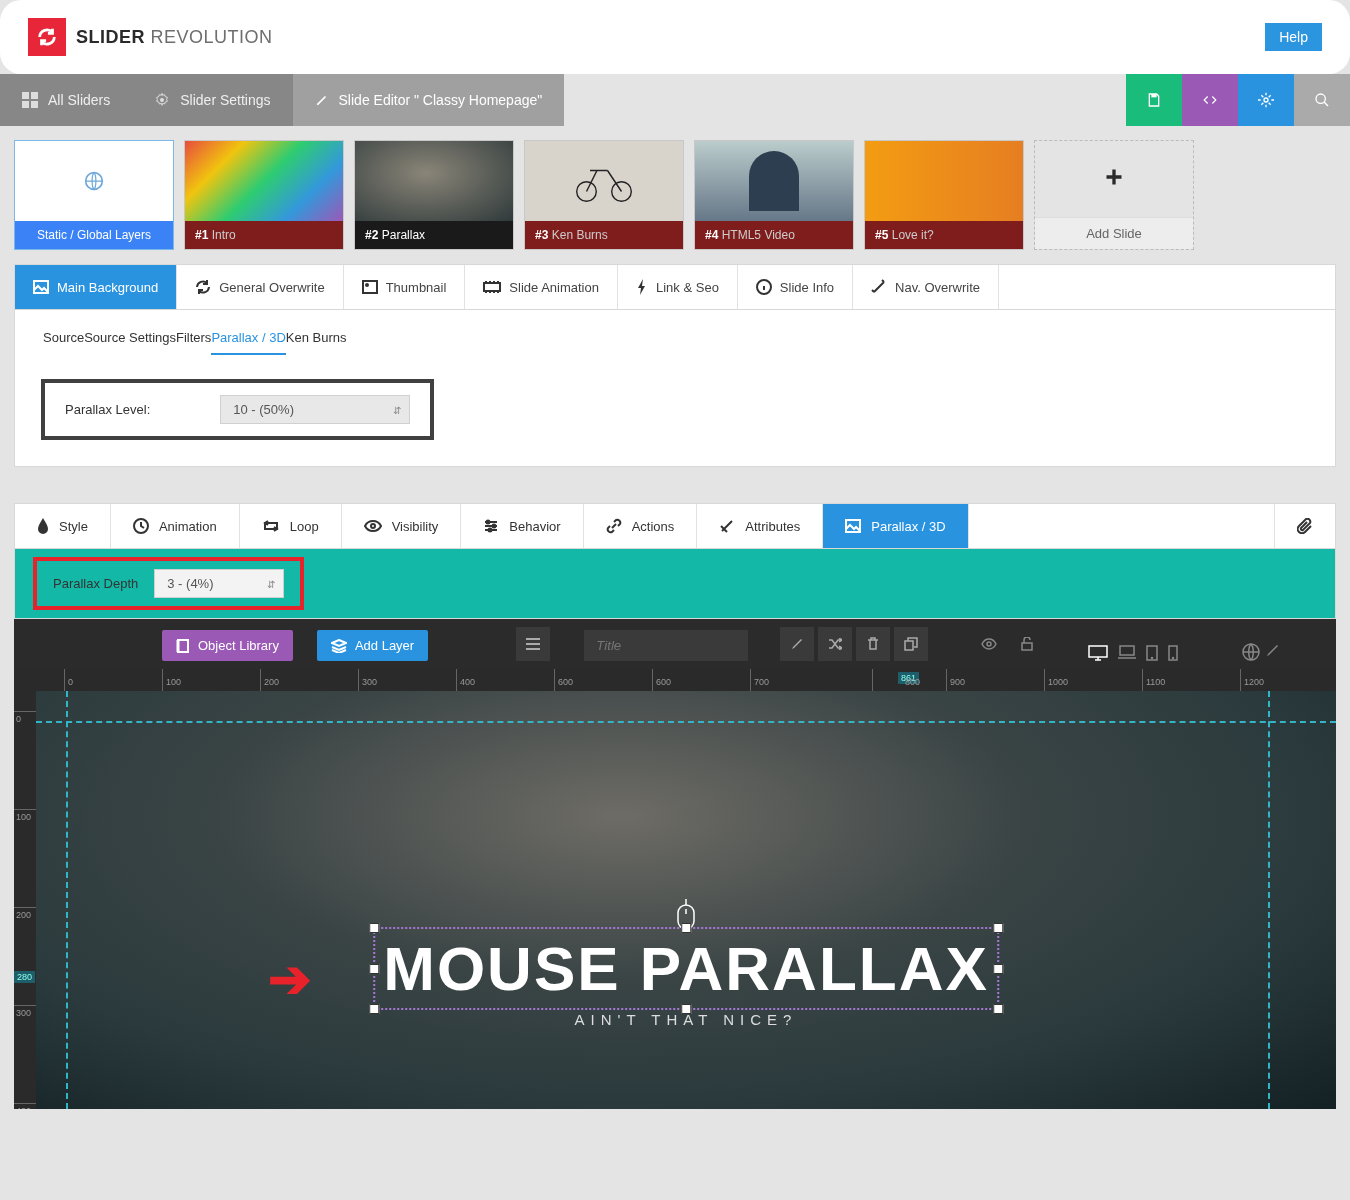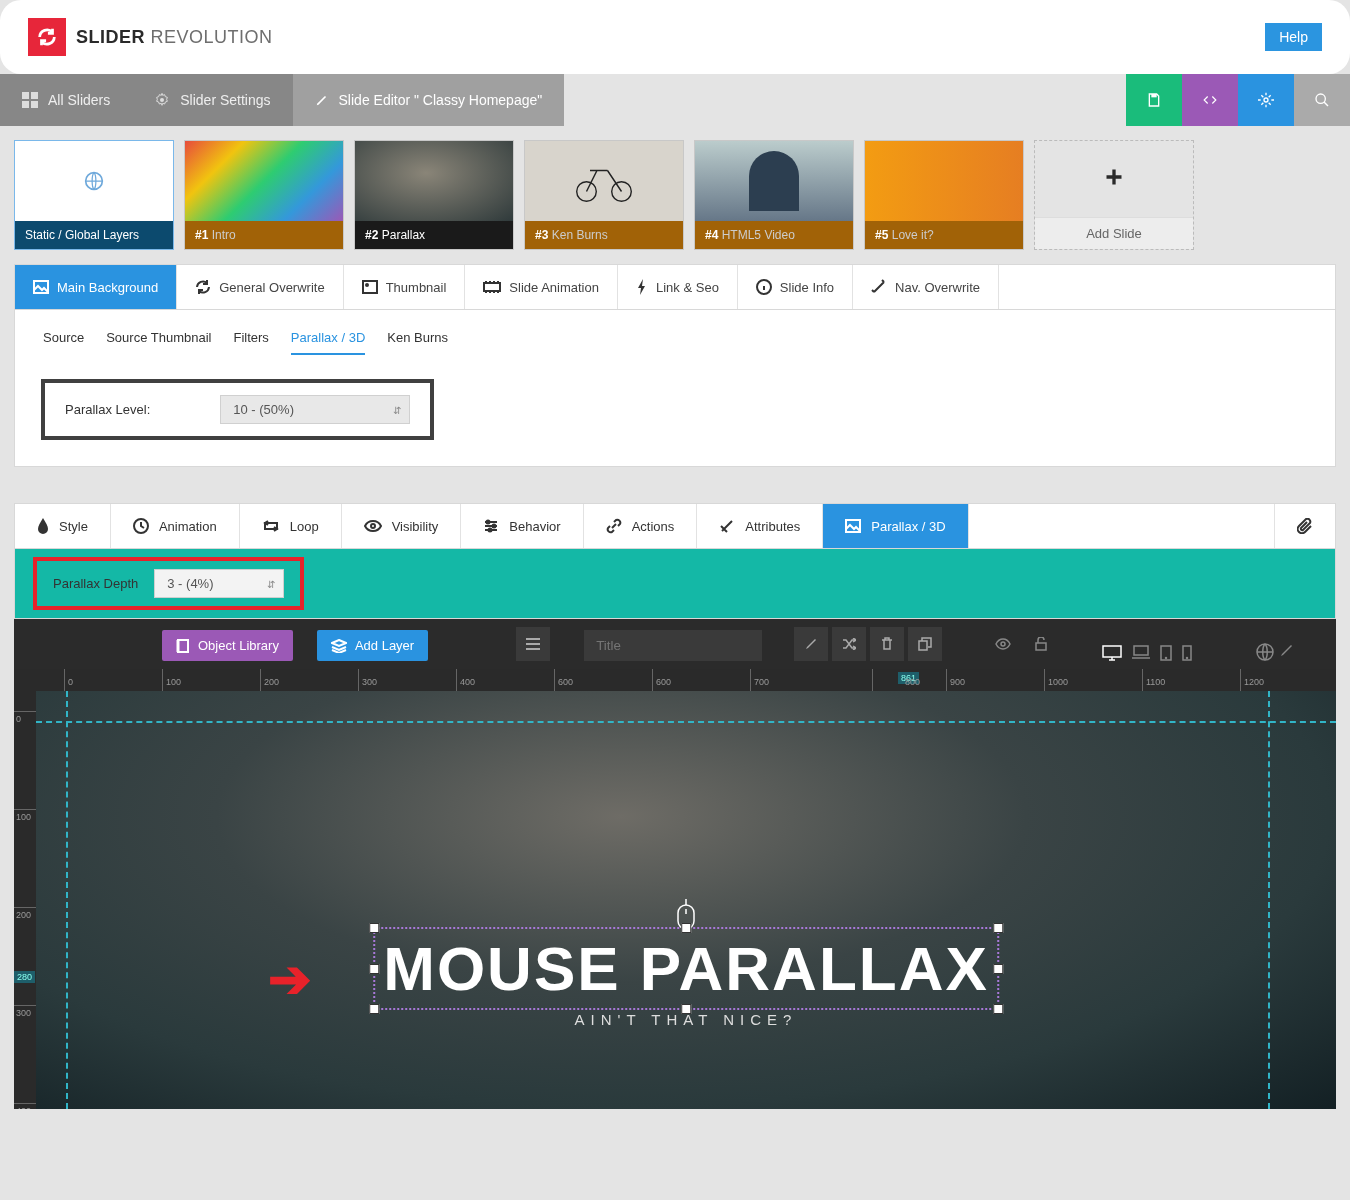--- a/index.html
+++ b/index.html
@@ -13,53 +13,53 @@
 .help { margin-left: auto; background: #2b95e0; color: #fff; padding: 6px 14px; font-size: 14px; cursor: pointer; }
 .mainnav { display: flex; }
 .navtab { background: #878787; color: #eee; display: flex; align-items: center; gap: 10px; padding: 16px 22px; font-size: 14px; cursor: pointer; }
 .navtab.active { background: #a0a0a0; color: #fff; }
 .navicons { margin-left: auto; display: flex; }
 .navicon { width: 56px; height: 52px; display: flex; align-items: center; justify-content: center; color: #fff; cursor: pointer; }
 .green { background: #1abc7b; } .purple { background: #9b59b6; } .blue { background: #2a93e0; } .gray { background: #aaa; }
 .slides { padding: 14px; display: flex; gap: 10px; }
 .slide { width: 160px; border: 1px solid #c8c8c8; background: #fff; cursor: pointer; }
 .slide .thumb { height: 80px; display: flex; align-items: center; justify-content: center; background: #555; }
-.slide .lbl { background: #a16207; color: #ccc; padding: 7px 10px; font-size: 12px; }
+.slide .lbl { background: #7f1d1d; color: #ccc; padding: 7px 10px; font-size: 12px; }
 .slide .lbl b { color: #fff; }
 .slide.active .lbl { background: #1a1a1a; color: #fff; }
 .slide.first { border-color: #7ab8ea; }
 .slide.first .thumb { background: #fff; color: #6fa9db; }
-.slide.first .lbl { background: #0c4a6e; color: #fff; }
+.slide.first .lbl { background: #3b82f6; color: #fff; text-align: center; }
 .addslide { width: 160px; border: 1px dashed #bbb; display: flex; flex-direction: column; align-items: center; justify-content: center; color: #555; cursor: pointer; }
 .addslide svg { margin-bottom: 4px; }
 .addslide .addlbl { border-top: 1px solid #ddd; width: 100%; text-align: center; padding: 8px; background: #ededed; color: #666; }
 .addslide .plus { flex: 1; display: flex; align-items: center; justify-content: center; }
 .panel { background: #fff; margin: 0 14px; border: 1px solid #d8d8d8; }
 .ptabs { display: flex; border-bottom: 1px solid #d8d8d8; }
 .ptab { padding: 14px 18px; display: flex; align-items: center; gap: 8px; color: #444; border-right: 1px solid #e2e2e2; cursor: pointer; }
 .ptab.active { background: #2a93e0; color: #fff; }
-.subtabs { display: flex; gap: 22px; padding: 20px 28px 12px; }
+.subtabs { display: flex; padding: 20px 28px 12px; }
 .subtab { color: #333; padding-bottom: 8px; cursor: pointer; }
 .subtab.active { color: #2a93e0; border-bottom: 2px solid #2a93e0; }
 .fieldrow { padding: 12px 26px 26px; display: flex; align-items: center; gap: 60px; }
 .redbox { border: 4px solid #404040; padding: 12px 20px; }
 .redbox2 { border: 4px solid #e7222a; display: inline-flex; align-items: center; gap: 16px; padding: 8px 16px; }
 .sel { background: #e8e8e8; border: 1px solid #d0d0d0; padding: 6px 34px 6px 12px; font-size: 13px; color: #555; position: relative; min-width: 190px; display: inline-block; }
 .sel.small { min-width: 130px; background: #f3f3f3; }
 .sel::after { content: "⇵"; position: absolute; right: 8px; top: 50%; transform: translateY(-50%); font-size: 10px; color: #888; }
 .layertabs { display: flex; background: #fff; margin: 36px 14px 0; border: 1px solid #d8d8d8; }
 .ltab { padding: 14px 22px; display: flex; align-items: center; gap: 10px; color: #333; border-right: 1px solid #e2e2e2; cursor: pointer; }
 .ltab.active { background: #2a93e0; color: #fff; }
 .ltab.right { margin-left: auto; border-left: 1px solid #e2e2e2; border-right: none; }
 .depthrow { background: #14b8a6; margin: 0 14px; padding: 8px 18px; border: 1px solid #d8d8d8; border-top: none; }
 .editorbar { background: #2b2b2b; display: flex; align-items: flex-end; padding: 8px 14px; gap: 24px; margin: 0 14px; }
 .btn { padding: 8px 14px; color: #fff; display: inline-flex; align-items: center; gap: 8px; font-size: 13px; cursor: pointer; border-radius: 2px; }
 .btn.purple2 { background: #9b59b6; }
 .btn.blue2 { background: #2a93e0; }
-.tinput { background: #3a3a3a; color: #888; padding: 8px 12px; width: 178px; border: none; margin-left: 10px; }
+.tinput { background: #3a3a3a; color: #888; padding: 8px 12px; width: 164px; border: none; margin-left: 10px; font-style: italic; }
 .ticon { width: 34px; height: 34px; background: #3a3a3a; color: #aaa; display: flex; align-items: center; justify-content: center; cursor: pointer; }
 .ticons { display: flex; gap: 4px; }
 .devicons { display: flex; gap: 10px; color: #888; margin-left: 20px; }
 .devicons .act { color: #fff; }
 .canvas { background: #1a1a1a; margin: 0 14px; position: relative; height: 440px; overflow: hidden; }
 .ruler-h { height: 22px; background: #2a2a2a; position: relative; color: #999; font-size: 9px; }
 .ruler-h .tick { position: absolute; top: 0; border-left: 1px solid #666; height: 22px; padding-left: 3px; padding-top: 8px; }
 .ruler-v { position: absolute; left: 0; top: 22px; bottom: 0; width: 22px; background: #2a2a2a; color: #999; font-size: 9px; }
 .ruler-v .tick { position: absolute; left: 0; border-top: 1px solid #666; width: 22px; padding-top: 2px; padding-left: 2px; }
 .stage { position: absolute; left: 22px; top: 22px; right: 0; bottom: 0; background: radial-gradient(ellipse at 45% 30%, #6e6c66 0%, #3a4445 40%, #2a3a3c 70%, #132024 100%); }
@@ -232,21 +232,21 @@
         </div>
       <div class="ptab">
           <svg width="16" height="16" fill="none" stroke="#333" stroke-width="2">
             <path d="M3 13L13 3M11 1l2 2M1 11l2 2"></path>
           </svg>
           <span>Nav. Overwrite</span>
         </div>
     </div>
     <div class="subtabs">
       <div class="subtab">Source</div>
-      <div class="subtab">Source Thumbnail</div>
+      <div class="subtab">Source Settings</div>
       <div class="subtab">Filters</div>
       <div class="subtab active">Parallax / 3D</div>
       <div class="subtab">Ken Burns</div>
     </div>
     <div class="fieldrow">
       <div class="redbox" style="display:flex;align-items:center;gap:70px">
         <span>Parallax Level:</span>
         <div class="sel">10 - (50%)</div>
       </div>
     </div>

